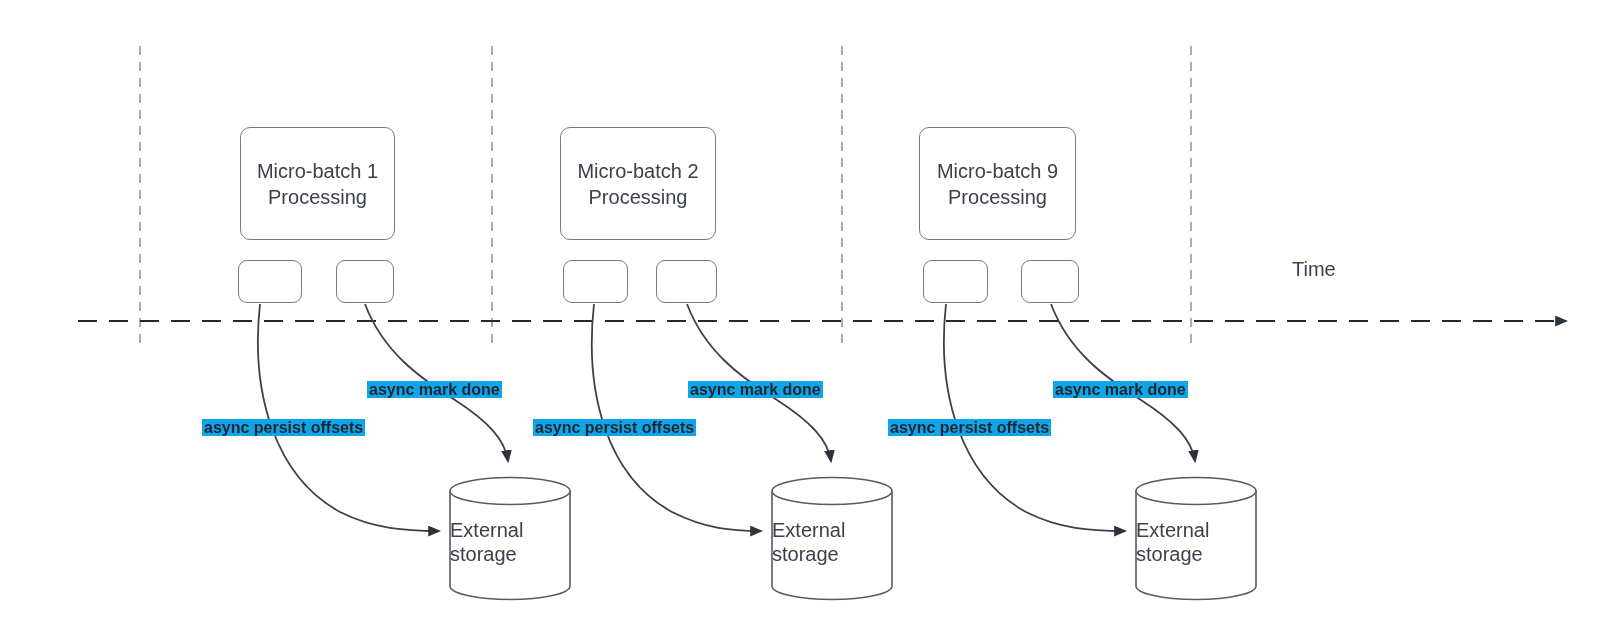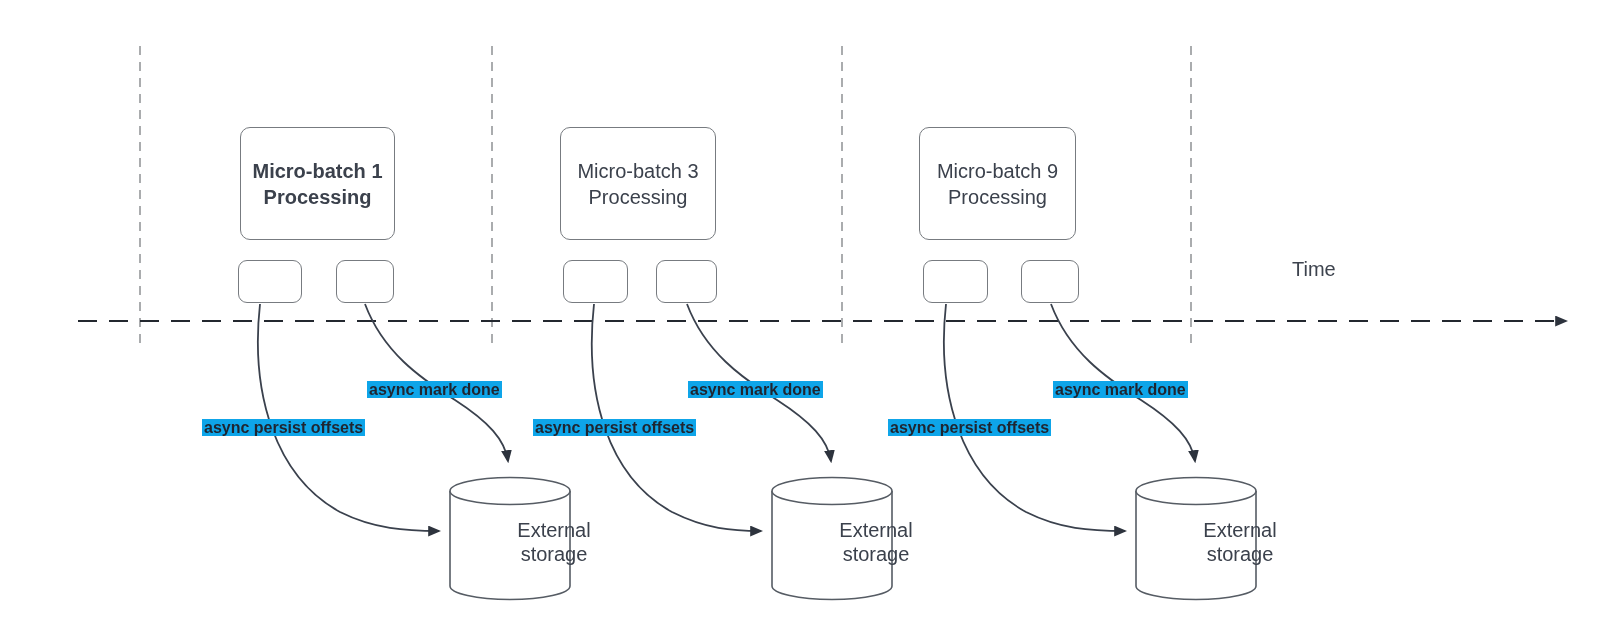--- a/index.html
+++ b/index.html
@@ -28,21 +28,21 @@
     background:#ffffff;box-sizing:border-box;z-index:2;
   }
   .arrowlabel{
     position:absolute;z-index:3;
     font-size:16px;font-weight:bold;color:#1f2530;
     background:#0ea5e9;padding:0 2px;line-height:17px;
     white-space:nowrap;
   }
   .storagelabel{
     position:absolute;top:518px;width:120px;z-index:3;
-    text-align:center;font-size:20px;line-height:24px;color:#3b414c;padding-left:44px;
+    text-align:left;font-size:20px;line-height:24px;color:#3b414c;
   }
   .timelabel{
     position:absolute;left:1292px;top:258px;z-index:3;
     font-size:20px;color:#3d434e;
   }
 </style>
 </head>
 <body>
 
 <div id="stage">
@@ -77,35 +77,35 @@
     <g>
       <path d="M772 491 V586 A60 13.5 0 0 0 892 586 V491" fill="#ffffff" stroke="#565c64" stroke-width="1.6"></path>
       <ellipse cx="832" cy="491" rx="60" ry="13.5" fill="#ffffff" stroke="#565c64" stroke-width="1.6"></ellipse>
     </g>
     <g>
       <path d="M1136 491 V586 A60 13.5 0 0 0 1256 586 V491" fill="#ffffff" stroke="#565c64" stroke-width="1.6"></path>
       <ellipse cx="1196" cy="491" rx="60" ry="13.5" fill="#ffffff" stroke="#565c64" stroke-width="1.6"></ellipse>
     </g>
   </svg>
 
-  <div class="bigbox" style="left:240px;width:155px;font-weight:bold;">
+  <div class="bigbox" style="left:240px;width:155px;">
     <span>Micro-batch 1</span>
     <span>Processing</span>
   </div>
   <div class="smallbox" style="left:238px;width:64px;"></div>
   <div class="smallbox" style="left:336px;width:58px;"></div>
   <div class="arrowlabel" style="left:367px;top:381px;">async mark done</div>
   <div class="arrowlabel" style="left:202px;top:419px;">async persist offsets</div>
   <div class="storagelabel" style="left:450px;">
     <div>External</div>
     <div>storage</div>
   </div>
 
   <div class="bigbox" style="left:560px;width:156px;">
-    <span>Micro-batch 3</span>
+    <span>Micro-batch 2</span>
     <span>Processing</span>
   </div>
   <div class="smallbox" style="left:563px;width:65px;"></div>
   <div class="smallbox" style="left:656px;width:61px;"></div>
   <div class="arrowlabel" style="left:688px;top:381px;">async mark done</div>
   <div class="arrowlabel" style="left:533px;top:419px;">async persist offsets</div>
   <div class="storagelabel" style="left:772px;">
     <div>External</div>
     <div>storage</div>
   </div>

